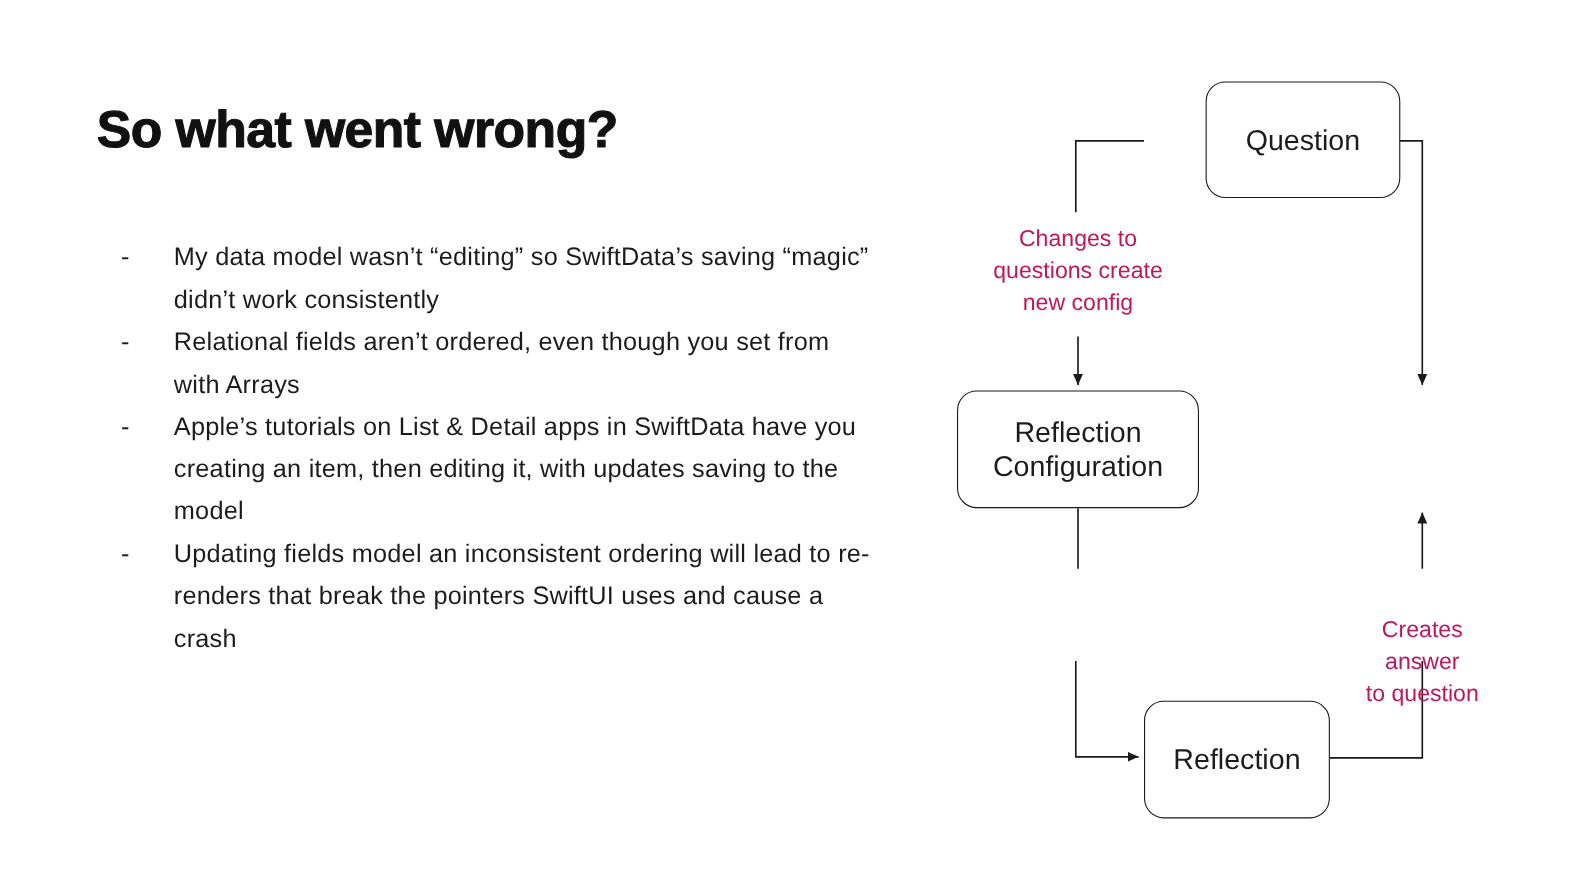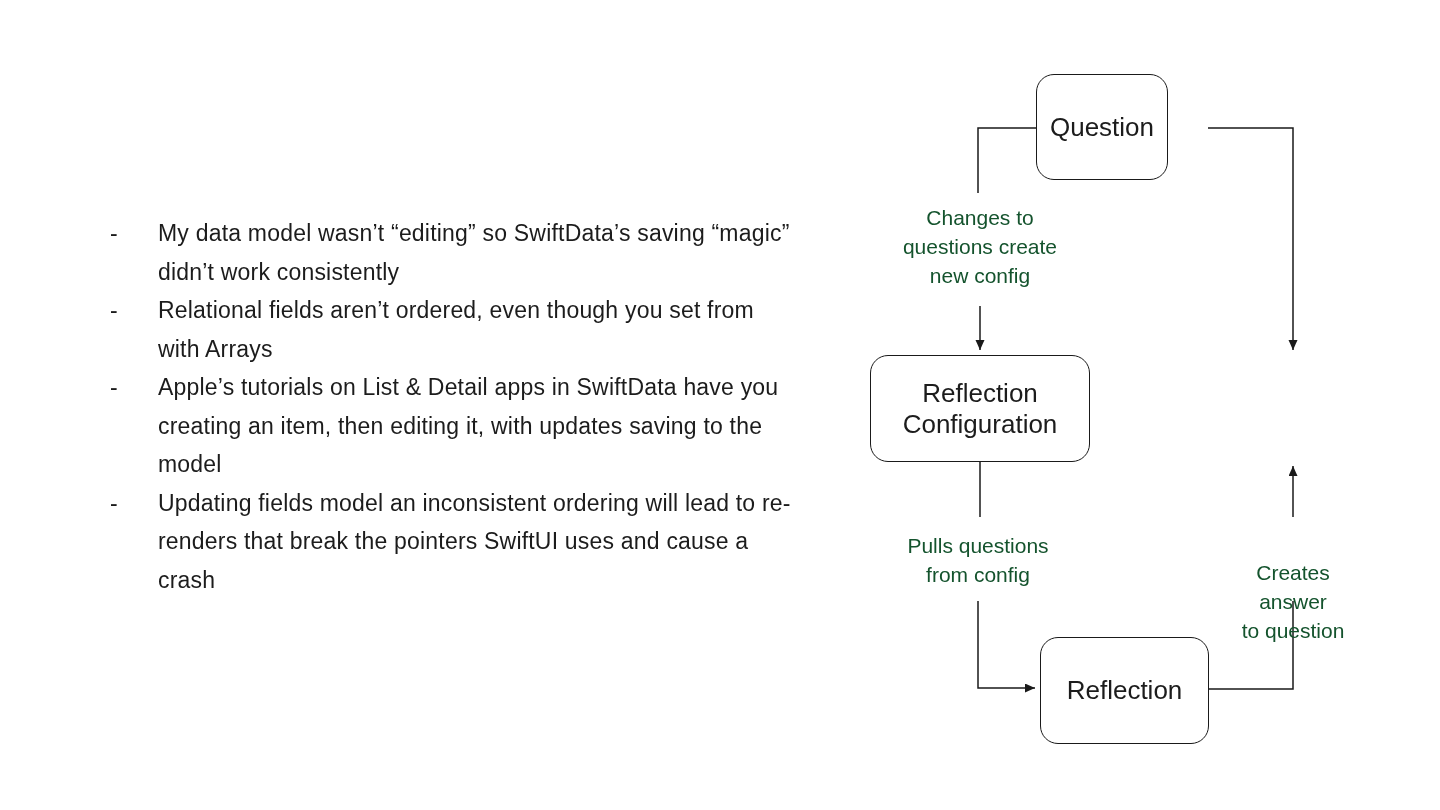--- a/index.html
+++ b/index.html
@@ -62,43 +62,44 @@
     border-radius: 18px;
     display: flex;
     align-items: center;
     justify-content: center;
     text-align: center;
     font-size: 26px;
     line-height: 31px;
     white-space: pre-line;
     color: #1c1c1c;
   }
-  .node-question   { left: 1036px; top: 74px;  width: 132px; height: 106px; }
+  .node-question   { left: 1096px; top: 74px;  width: 177px; height: 106px; }
   .node-refconfig  { left: 870px;  top: 355px; width: 220px; height: 107px; }
   .node-answer     { left: 1208px; top: 355px; width: 172px; height: 105px; }
   .node-reflection { left: 1040px; top: 637px; width: 169px; height: 107px; }
 
   .edge-label {
     position: absolute;
     transform: translateX(-50%);
     text-align: center;
     white-space: pre-line;
     font-size: 21px;
     line-height: 29px;
-    color: #14532d;
+    color: #be185d;
   }
   .label-changes { left: 980px;  top: 203px; }
   .label-pulls   { left: 978px;  top: 531px; }
   .label-creates { left: 1293px; top: 558px; }
 </style>
 </head>
 <body>
 
 <div class="slide">
 
+  <h1 class="title">So what went wrong?</h1>
 
   <ul class="bullets">
     <li>
       <span class="dash">-</span>
       <span class="btext">My data model wasn’t “editing” so SwiftData’s saving “magic” didn’t work consistently</span>
     </li>
     <li>
       <span class="dash">-</span>
       <span class="btext">Relational fields aren’t ordered, even though you set from with Arrays</span>
     </li>
@@ -141,18 +142,16 @@
     <span>Reflection
 Configuration</span>
   </div>
   <div class="node node-reflection">
     <span>Reflection</span>
   </div>
 
   <div class="edge-label label-changes">Changes to
 questions create
 new config</div>
-  <div class="edge-label label-pulls">Pulls questions
-from config</div>
   <div class="edge-label label-creates">Creates answer
 to question</div>
 
 </div>
 
 </body></html>

